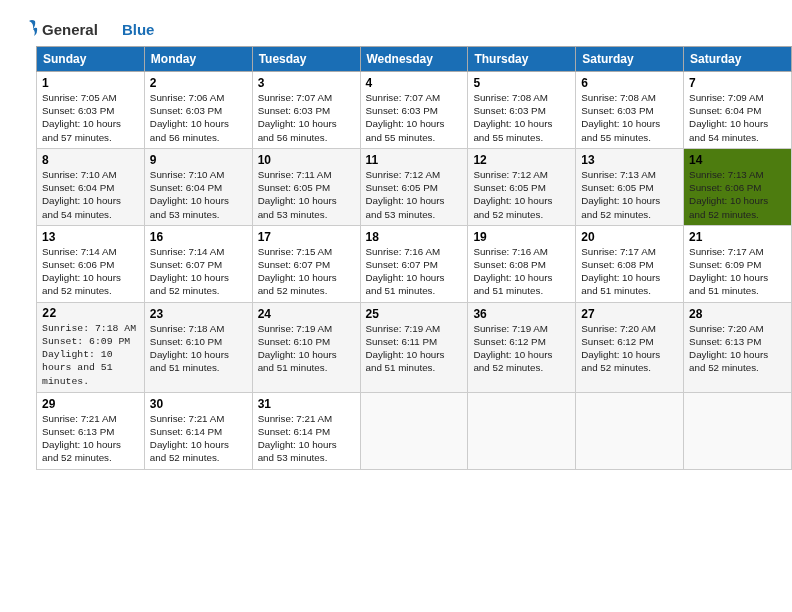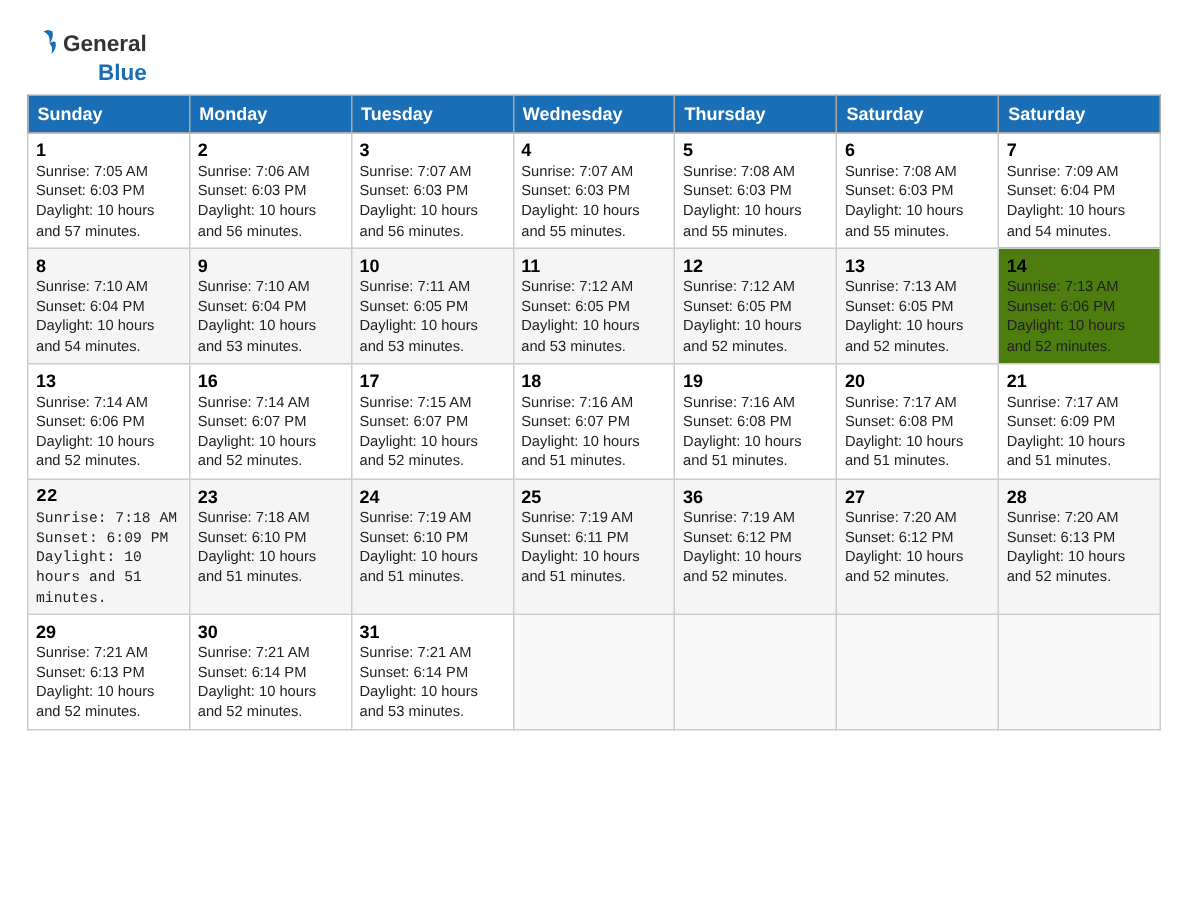--- a/index.html
+++ b/index.html
@@ -34,20 +34,21 @@
       color: #333;
     }
     .location {
       font-size: 14px;
       color: #555;
     }
     .calendar {
       width: 100%;
       border-collapse: collapse;
       font-size: 10.5px;
+      margin-left: 18px;
     }
     .calendar th {
       background-color: #1a6eb5;
       color: #fff;
       text-align: left;
       padding: 5px 6px;
       font-size: 12px;
       font-weight: bold;
       border: 1px solid #aaa;
     }
@@ -76,21 +77,21 @@
     .empty-cell {
       background: #f9f9f9 !important;
     }
   </style>
 </head>
 <body>
 
 <div class="container">
   <div class="header-row">
     <div class="logo">
-  <div style="display:flex;flex-direction:column;align-items:flex-end;">
+  <div style="display:flex;align-items:center;">
     <div style="display:flex;align-items:center;gap:2px;">
       <svg width="22" height="22" viewBox="0 0 22 22">
         <path d="M11,3 Q16,5 15,11 Q18,7 17,3 Q14,1 11,3Z" fill="#1a6eb5"></path>
         <path d="M15,11 Q18,14 16,18 Q20,15 19,10 Q17,9 15,11Z" fill="#1a6eb5"></path>
       </svg>
       <span style="font-size:15px;font-weight:bold;color:#333;">General</span>
     </div>
     <span style="font-size:15px;font-weight:bold;color:#1a6eb5;margin-left:24px;">Blue</span>
   </div>
 </div>

